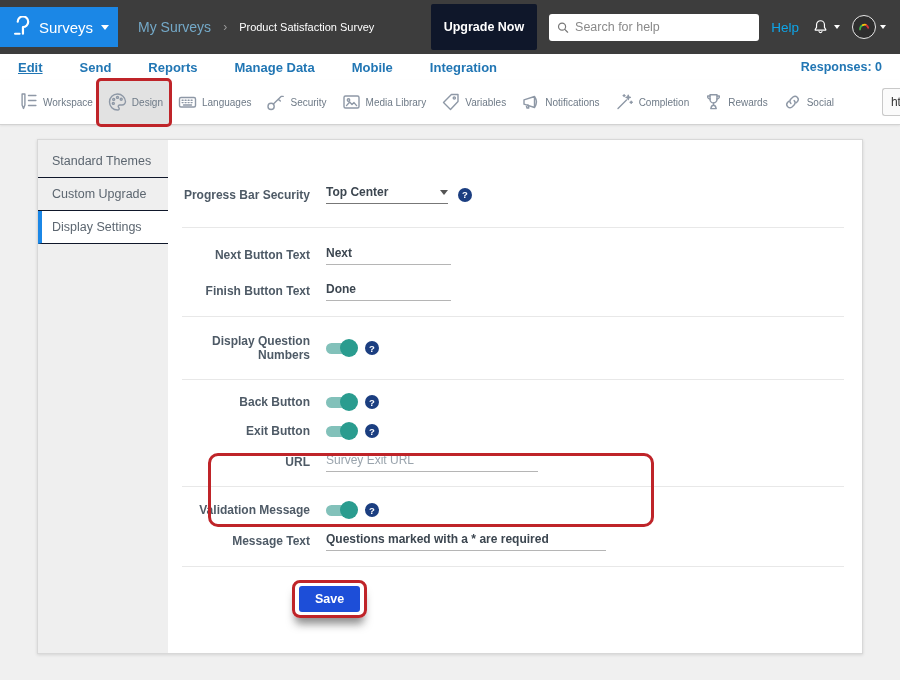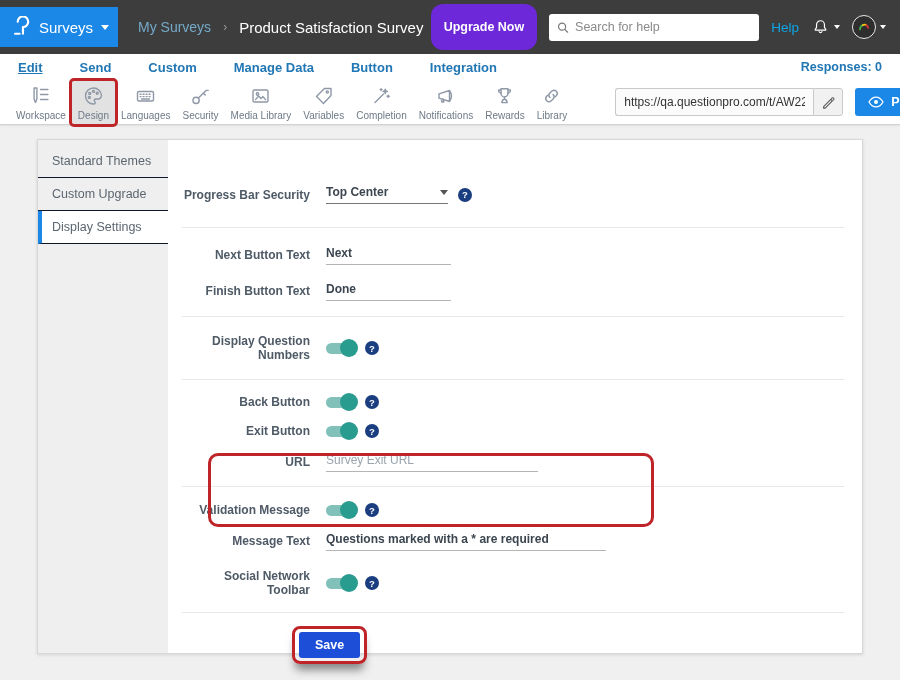--- a/index.html
+++ b/index.html
@@ -9,23 +9,23 @@
   
   .topbar { height:54px; background:#3d3d3d; display:flex; align-items:center; }
   .logo-block { width:118px; height:40px; background:#1b87e6; display:flex;
     align-items:center; justify-content:center; gap:8px; cursor:pointer; flex:none; }
   .brand { color:#fff; font-size:15px; }
   .caret-dn { width:0; height:0; border-left:4px solid transparent;
     border-right:4px solid transparent; border-top:5px solid #fff; }
   .crumb { display:flex; align-items:center; gap:12px; margin-left:20px; }
   .crumb-parent { color:#74a9c8; font-size:14px; cursor:pointer; }
   .crumb-sep { color:#9a9a9a; font-size:12px; }
-  .crumb-title { color:#fff; font-size:15px; }
+  .crumb-title { color:#fff; font-size:11px; }
   .top-right { margin-left:auto; display:flex; align-items:center; gap:12px; padding-right:14px; }
-  .upgrade-btn { background:#6d28d9; color:#fff; border:none; border-radius:12px;
+  .upgrade-btn { background:#0f172a; color:#fff; border:none; border-radius:2px;
     font-size:12.5px; font-weight:700; padding:16px 13px; cursor:pointer;
     font-family:"Liberation Sans",sans-serif; }
   .search-box { background:#fff; border-radius:3px; height:27px; width:210px;
     display:flex; align-items:center; padding:0 8px; gap:6px; }
   .search-box input { border:none; outline:none; font-size:12.5px; width:100%;
     font-family:"Liberation Sans",sans-serif; color:#444; }
   .search-box input::placeholder { color:#8a8a8a; }
   .help-link { color:#0ea5e9; font-size:13.5px; cursor:pointer; }
   .icon-wrap { display:flex; align-items:center; gap:4px; cursor:pointer; }
   .caret-sm { width:0; height:0; border-left:3.5px solid transparent;
@@ -36,21 +36,21 @@
   
   .menubar { height:26px; background:#fff; display:flex; align-items:center;
     padding:0 18px; gap:37px; }
   .menubar a { color:#2176b4; font-size:13px; font-weight:700; text-decoration:none; cursor:pointer; }
   .menubar a.active { text-decoration:underline; }
   .responses { margin-left:auto; color:#2176b4; font-size:12.5px; font-weight:700; }
 
   
   .toolbar { height:45px; background:#fff; border-bottom:1px solid #d2d2d2;
     box-shadow:0 1px 2px rgba(0,0,0,.07); display:flex; align-items:center; padding-left:10px; }
-  .tb-item { display:flex; flex-direction:column; align-items:center; justify-content:center;
+  .tb-item { display:flex; flex-direction:row; align-items:center; justify-content:center;
     gap:2px; padding:2px 6px; height:43px; cursor:pointer; }
   .tb-item svg { stroke:#8e98a6; fill:none; stroke-width:1.4; stroke-linecap:round; stroke-linejoin:round; }
   .tb-label { font-size:10px; color:#6e7a87; white-space:nowrap; }
   .tb-item.hl { background:#e2e2e2; outline:3px solid #bf2429; outline-offset:0; border-radius:2px; }
   .url-group { display:flex; align-items:center; margin-left:42px; }
   .url-group input { width:198px; height:28px; border:1px solid #c9c9c9; border-right:none;
     border-radius:3px 0 0 3px; background:#fbfbfb; font-size:12px; color:#333;
     padding:0 8px; outline:none; font-family:"Liberation Sans",sans-serif; }
   .url-edit { width:30px; height:28px; border:1px solid #c9c9c9; border-radius:0 3px 3px 0;
     background:#f1f1f1; display:flex; align-items:center; justify-content:center; cursor:pointer; }
@@ -152,23 +152,23 @@
         </svg>
       </span>
       <span class="caret-sm"></span>
     </span>
   </div>
 </header>
 
 <nav class="menubar">
   <a class="active">Edit</a>
   <a>Send</a>
-  <a>Custom</a>
+  <a>Reports</a>
   <a>Manage Data</a>
-  <a>Button</a>
+  <a>Mobile</a>
   <a>Integration</a>
   <span class="responses">Responses: 0</span>
 </nav>
 
 <div class="toolbar">
   <div class="tb-item">
     <svg width="25" height="24" viewBox="0 0 24 24">
       <path d="M5.6 4h2.8v11l-1.4 3.4L5.6 15z M12 5.5h7.4 M12 10.5h7.4 M12 15.5h7.4"></path>
     </svg>
     <span class="tb-label">Workspace</span>
@@ -207,46 +207,46 @@
   </div>
   <div class="tb-item">
     <svg width="25" height="24" viewBox="0 0 24 24">
       <path d="M19.5 4.5h-6.6L5 12.4l7 7 7.5-7.9z"></path>
       <circle cx="15.8" cy="8" r="1.1"></circle>
     </svg>
     <span class="tb-label">Variables</span>
   </div>
   <div class="tb-item">
     <svg width="25" height="24" viewBox="0 0 24 24">
+      <path d="M16 6.5v11L5.5 14.2V9.8z M16 6.5a9.5 9.5 0 0 1 0 11 M7.5 14.6l1 3.4h1.8l-.8-3.2"></path>
+    </svg>
+    <span class="tb-label">Notifications</span>
+  </div>
+  <div class="tb-item">
+    <svg width="25" height="24" viewBox="0 0 24 24">
       <path d="M5.5 18.5 14 10"></path>
       <path d="M15.7 5.2l.5 1.7 1.7.5-1.7.5-.5 1.7-.5-1.7-1.7-.5 1.7-.5z"></path>
       <path d="M18.7 11.2v2.2 M17.6 12.3h2.2 M11.6 4.6v2 M10.6 5.6h2"></path>
     </svg>
     <span class="tb-label">Completion</span>
   </div>
   <div class="tb-item">
     <svg width="25" height="24" viewBox="0 0 24 24">
-      <path d="M16 6.5v11L5.5 14.2V9.8z M16 6.5a9.5 9.5 0 0 1 0 11 M7.5 14.6l1 3.4h1.8l-.8-3.2"></path>
-    </svg>
-    <span class="tb-label">Notifications</span>
-  </div>
-  <div class="tb-item">
-    <svg width="25" height="24" viewBox="0 0 24 24">
       <path d="M8.5 4.8h7v4.6a3.5 3.5 0 0 1-7 0z"></path>
       <path d="M8.5 6H6.2a2.4 2.4 0 0 0 2.5 3 M15.5 6h2.3a2.4 2.4 0 0 1-2.5 3"></path>
       <path d="M12 12.9v2.4 M9.2 18.6h5.6 M12 15.3c-1.4 0-2.4 1.1-2.6 3.3h5.2c-.2-2.2-1.2-3.3-2.6-3.3z"></path>
     </svg>
     <span class="tb-label">Rewards</span>
   </div>
   <div class="tb-item">
     <svg width="25" height="24" viewBox="0 0 24 24">
       <path d="M10.4 13.6a3.2 3.2 0 0 1 0-4.5l2.1-2.1a3.2 3.2 0 0 1 4.5 4.5l-1.3 1.3"></path>
       <path d="M13.6 10.4a3.2 3.2 0 0 1 0 4.5l-2.1 2.1a3.2 3.2 0 0 1-4.5-4.5l1.3-1.3"></path>
     </svg>
-    <span class="tb-label">Library</span>
+    <span class="tb-label">Social</span>
   </div>
 
   <div class="url-group">
     <input value="https://qa.questionpro.com/t/AW22Zcq2J" style="">
     <span class="url-edit">
       <svg width="14" height="14" viewBox="0 0 16 16">
         <path d="M3 13.2l8.2-8.2 1.8 1.8-8.2 8.2H3z M11.8 4.4l1-1a1.3 1.3 0 0 1 1.8 1.8l-1 1" fill="none" stroke="#555" stroke-width="1.2" stroke-linejoin="round"></path>
       </svg>
     </span>
   </div>
@@ -342,27 +342,20 @@
         </div>
       </div>
 
       <div class="row m-msg">
         <div class="lbl">Message Text</div>
         <div class="ctl">
           <input class="uline w-msg" value="Questions marked with a * are required" style="">
         </div>
       </div>
 
-      <div class="row m-soc">
-        <div class="lbl">Social Network Toolbar</div>
-        <div class="ctl">
-          <span class="toggle"></span>
-          <span class="help-ic"></span>
-        </div>
-      </div>
 
       <div class="divider m-d5"></div>
 
       <div class="save-row">
         <span class="save-anno">
           <button class="save-btn">Save</button>
         </span>
       </div>
 
       <div class="anno-box"></div>

